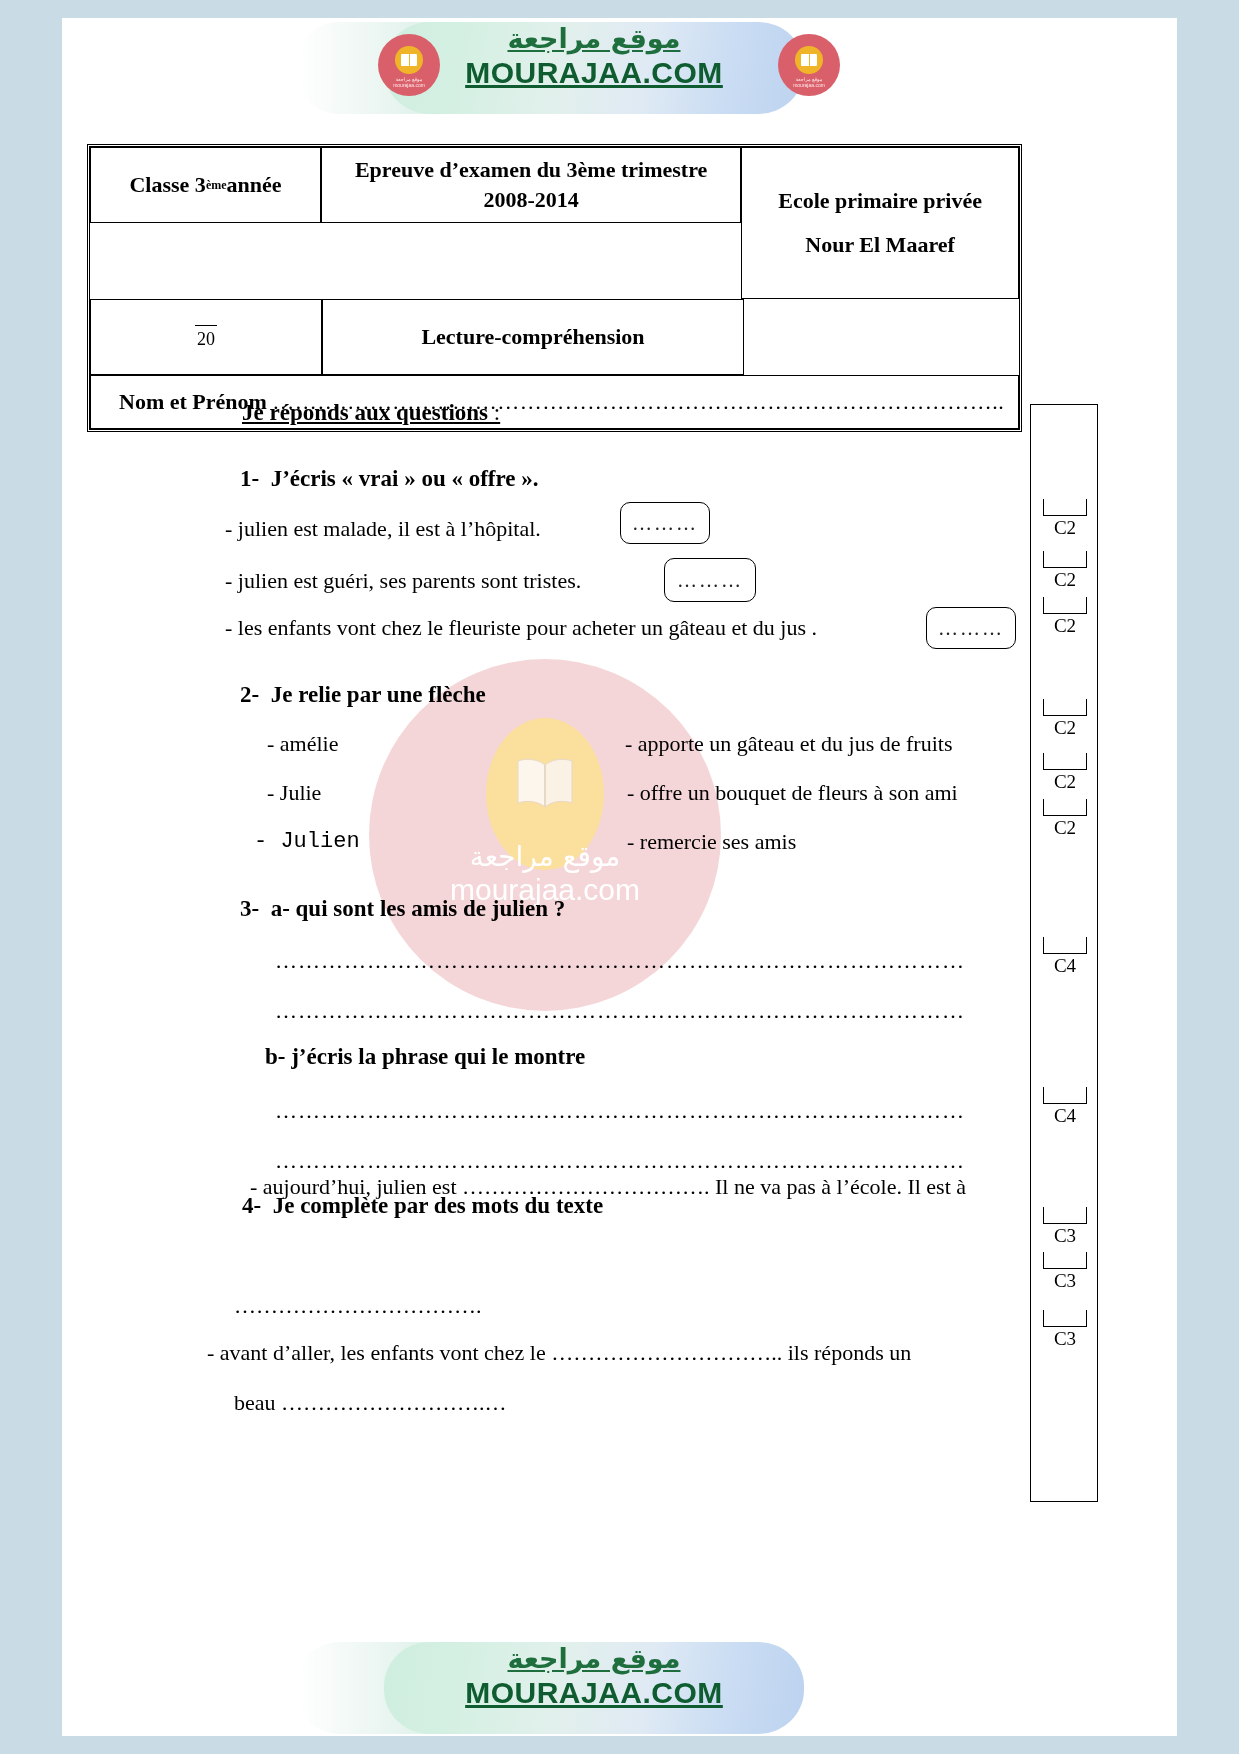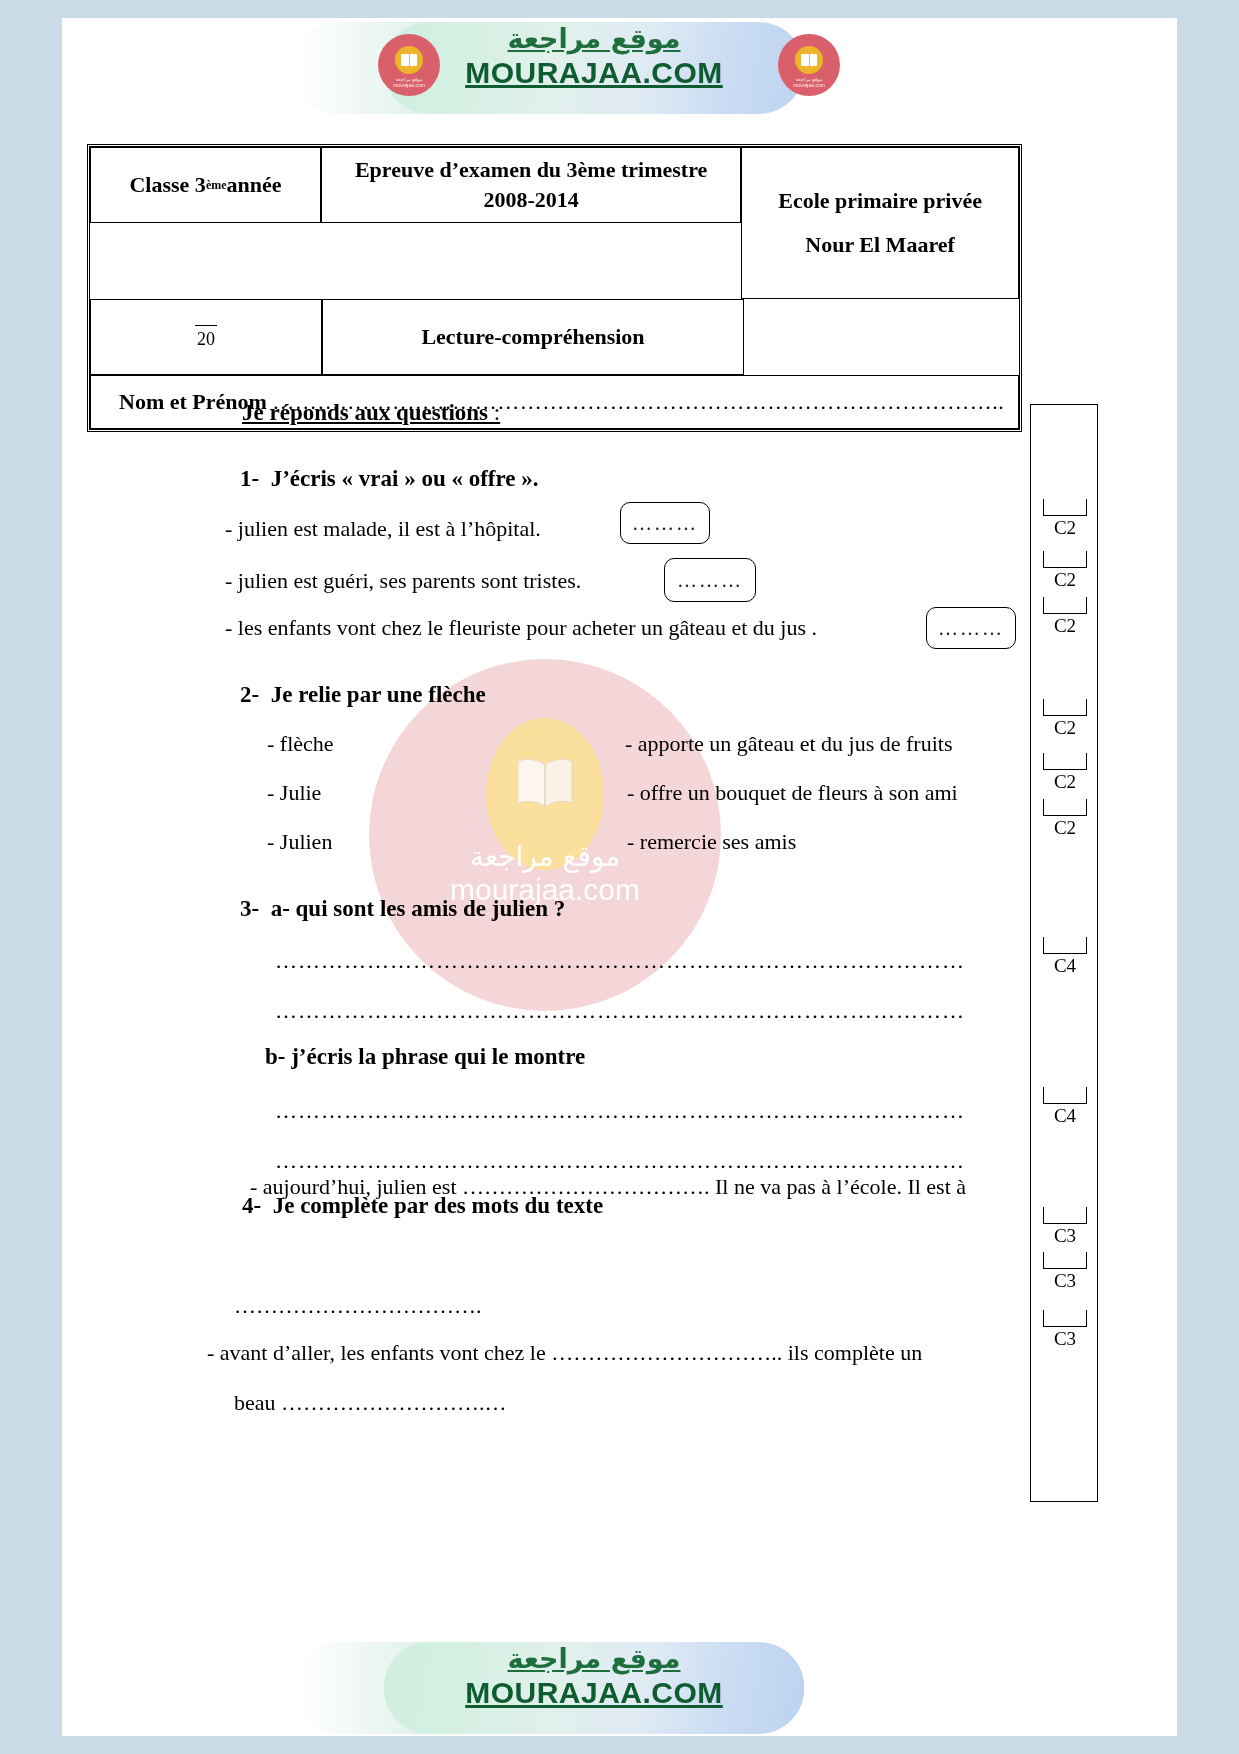--- a/index.html
+++ b/index.html
@@ -420,27 +420,27 @@
     <div class="line stmt" style="left:163px; top:550px;">- julien est guéri, ses parents sont tristes.</div>
     <div class="abox" style="left:602px; top:540px; width:92px; height:44px;">………</div>
 
     <div class="line stmt" style="left:163px; top:597px;">- les enfants vont chez le fleuriste pour acheter un gâteau et du jus .</div>
     <div class="abox" style="left:864px; top:589px; width:90px; height:42px;">………</div>
 
     <div class="line q-head" style="left:178px; top:664px;">
       <span>2-</span>&nbsp;&nbsp;<span>Je relie par une flèche</span>
     </div>
 
-    <div class="line match" style="left:205px; top:713px;">- flèche</div>
+    <div class="line match" style="left:205px; top:713px;">- amélie</div>
     <div class="line match" style="left:563px; top:713px;">- apporte un gâteau et du jus de fruits</div>
 
     <div class="line match" style="left:205px; top:762px;">- Julie</div>
     <div class="line match" style="left:565px; top:762px;">- offre un bouquet de fleurs à son ami</div>
 
-    <div class="line match" style="left:205px; top:811px;">- Julien</div>
+    <div class="line match" style="left:192px; top:811px;font-family:Liberation Mono, monospace;">- Julien</div>
     <div class="line match" style="left:565px; top:811px;">- remercie ses amis</div>
 
     <div class="line q-head" style="left:178px; top:878px;">
       <span>3-</span>&nbsp;&nbsp;<span>a- qui sont les amis de julien ?</span>
     </div>
     <div class="line dotline" style="left:213px; top:930px;">………………………………………………………………………………</div>
     <div class="line dotline" style="left:213px; top:980px;">………………………………………………………………………………</div>
 
     <div class="line q-head" style="left:203px; top:1026px;">b- j’écris la phrase qui le montre</div>
     <div class="line dotline" style="left:213px; top:1080px;">………………………………………………………………………………</div>
@@ -449,21 +449,21 @@
     <div class="line q-head" style="left:180px; top:1175px;">
       <span>4-</span>&nbsp;&nbsp;<span>Je complète par des mots du texte</span>
     </div>
 
     <div class="line fill" style="left:140px; top:1156px;margin-left:48px;">
       <span>- aujourd’hui, julien est </span><span>…………………………….</span><span> Il ne va pas à l’école. Il est à</span>
     </div>
     <div class="line fill" style="left:172px; top:1275px;">…………………………….</div>
 
     <div class="line fill" style="left:145px; top:1322px;">
-      <span>- avant d’aller, les enfants vont chez le </span><span>…………………………..</span><span> ils complète un</span>
+      <span>- avant d’aller, les enfants vont chez le </span><span>…………………………..</span><span> ils réponds un</span>
     </div>
     <div class="line fill" style="left:172px; top:1372px;">
       <span>beau </span><span>……………………….…</span>
     </div>
 
     <div class="comp-col">
       <div class="comp-item" style="top:94px;">
         <div class="comp-bracket"></div>
         <div class="comp-code">C2</div>
       </div>

